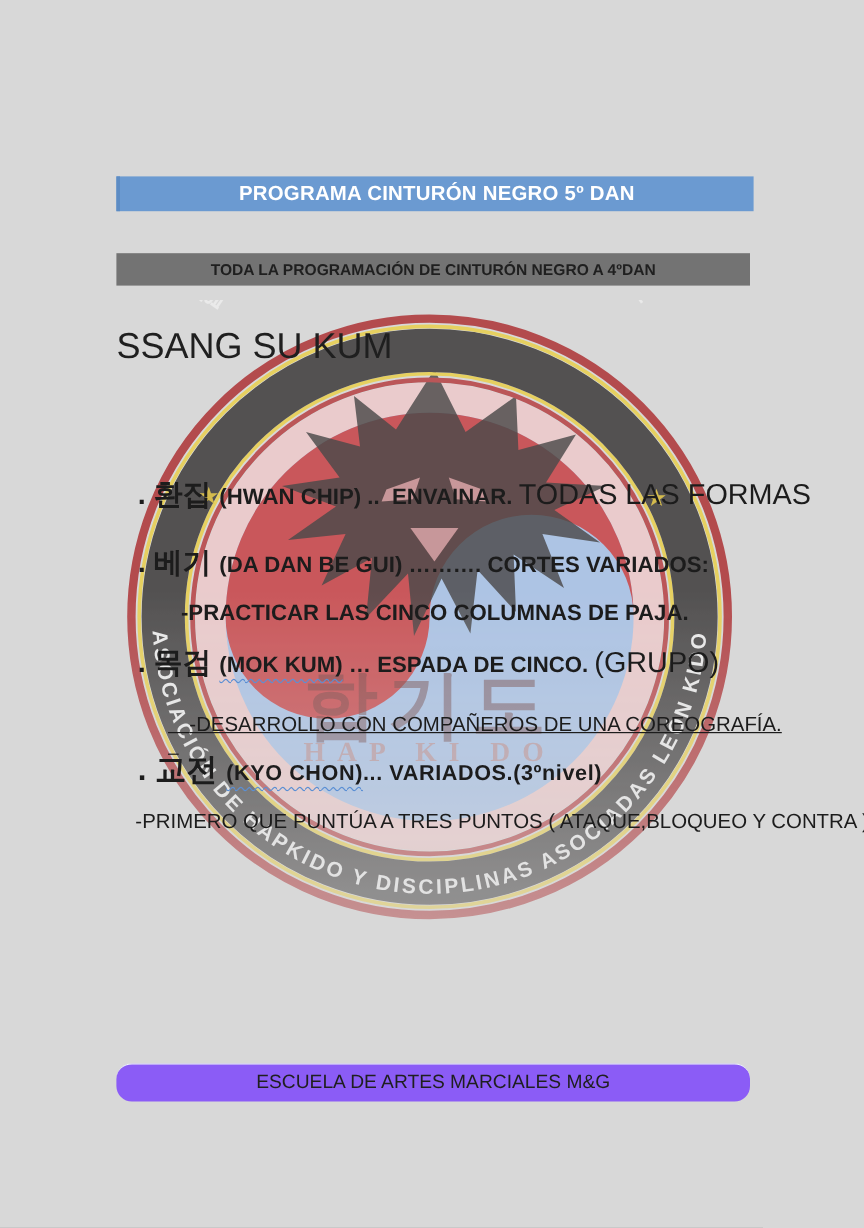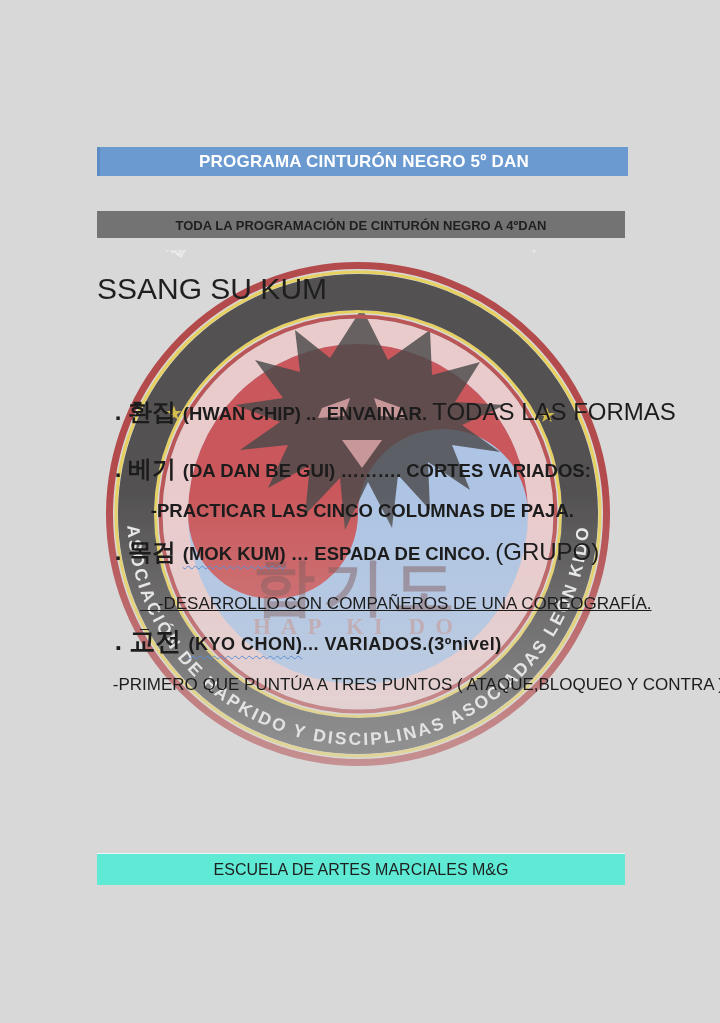--- a/index.html
+++ b/index.html
@@ -7,22 +7,22 @@
     position:relative;width:720px;height:1023px;background:#d8d8d8;
     overflow:hidden;font-family:"Liberation Sans",sans-serif;color:#1c1c1c;
   }
   .watermark{position:absolute;left:0;top:0;z-index:0;}
   .bar{position:absolute;z-index:2;left:97px;width:528px;text-align:center;}
   .bar-header{top:147px;height:29px;line-height:29px;background:#6b9ad1;
     border-left:3px solid #5d8cc4;}
   .bar-header span{color:#ffffff;font-weight:700;font-size:17px;letter-spacing:.2px;margin-top:32px;}
   .bar-sub{top:211px;height:27px;line-height:27px;background:#737373;}
   .bar-sub span{color:#1f1f1f;font-weight:600;font-size:13px;}
-  .bar-footer{top:853px;height:31px;line-height:31px;background:#5eead4;
-    border-top:1px solid #eef4fa;}
+  .bar-footer{top:886px;height:31px;line-height:31px;background:#8b5cf6;
+    border-top:1px solid #eef4fa;border-radius:13px;}
   .bar-footer span{color:#1f1f1f;font-weight:400;font-size:16px;}
   .doc-title{position:absolute;z-index:2;left:97px;top:272px;font-size:30px;
     font-weight:400;color:#1f1f1f;white-space:pre;}
   .line{position:absolute;z-index:2;left:97px;white-space:pre;}
   .k{font-size:24px;font-weight:700;}
   .b{font-size:18.5px;font-weight:700;}
   .lg{font-size:24px;font-weight:400;}
   .rg{font-size:17px;font-weight:400;}
   .miss{text-decoration:underline wavy #5b8fd4 1px;text-underline-offset:5px;}
   .l1{top:378px;}

